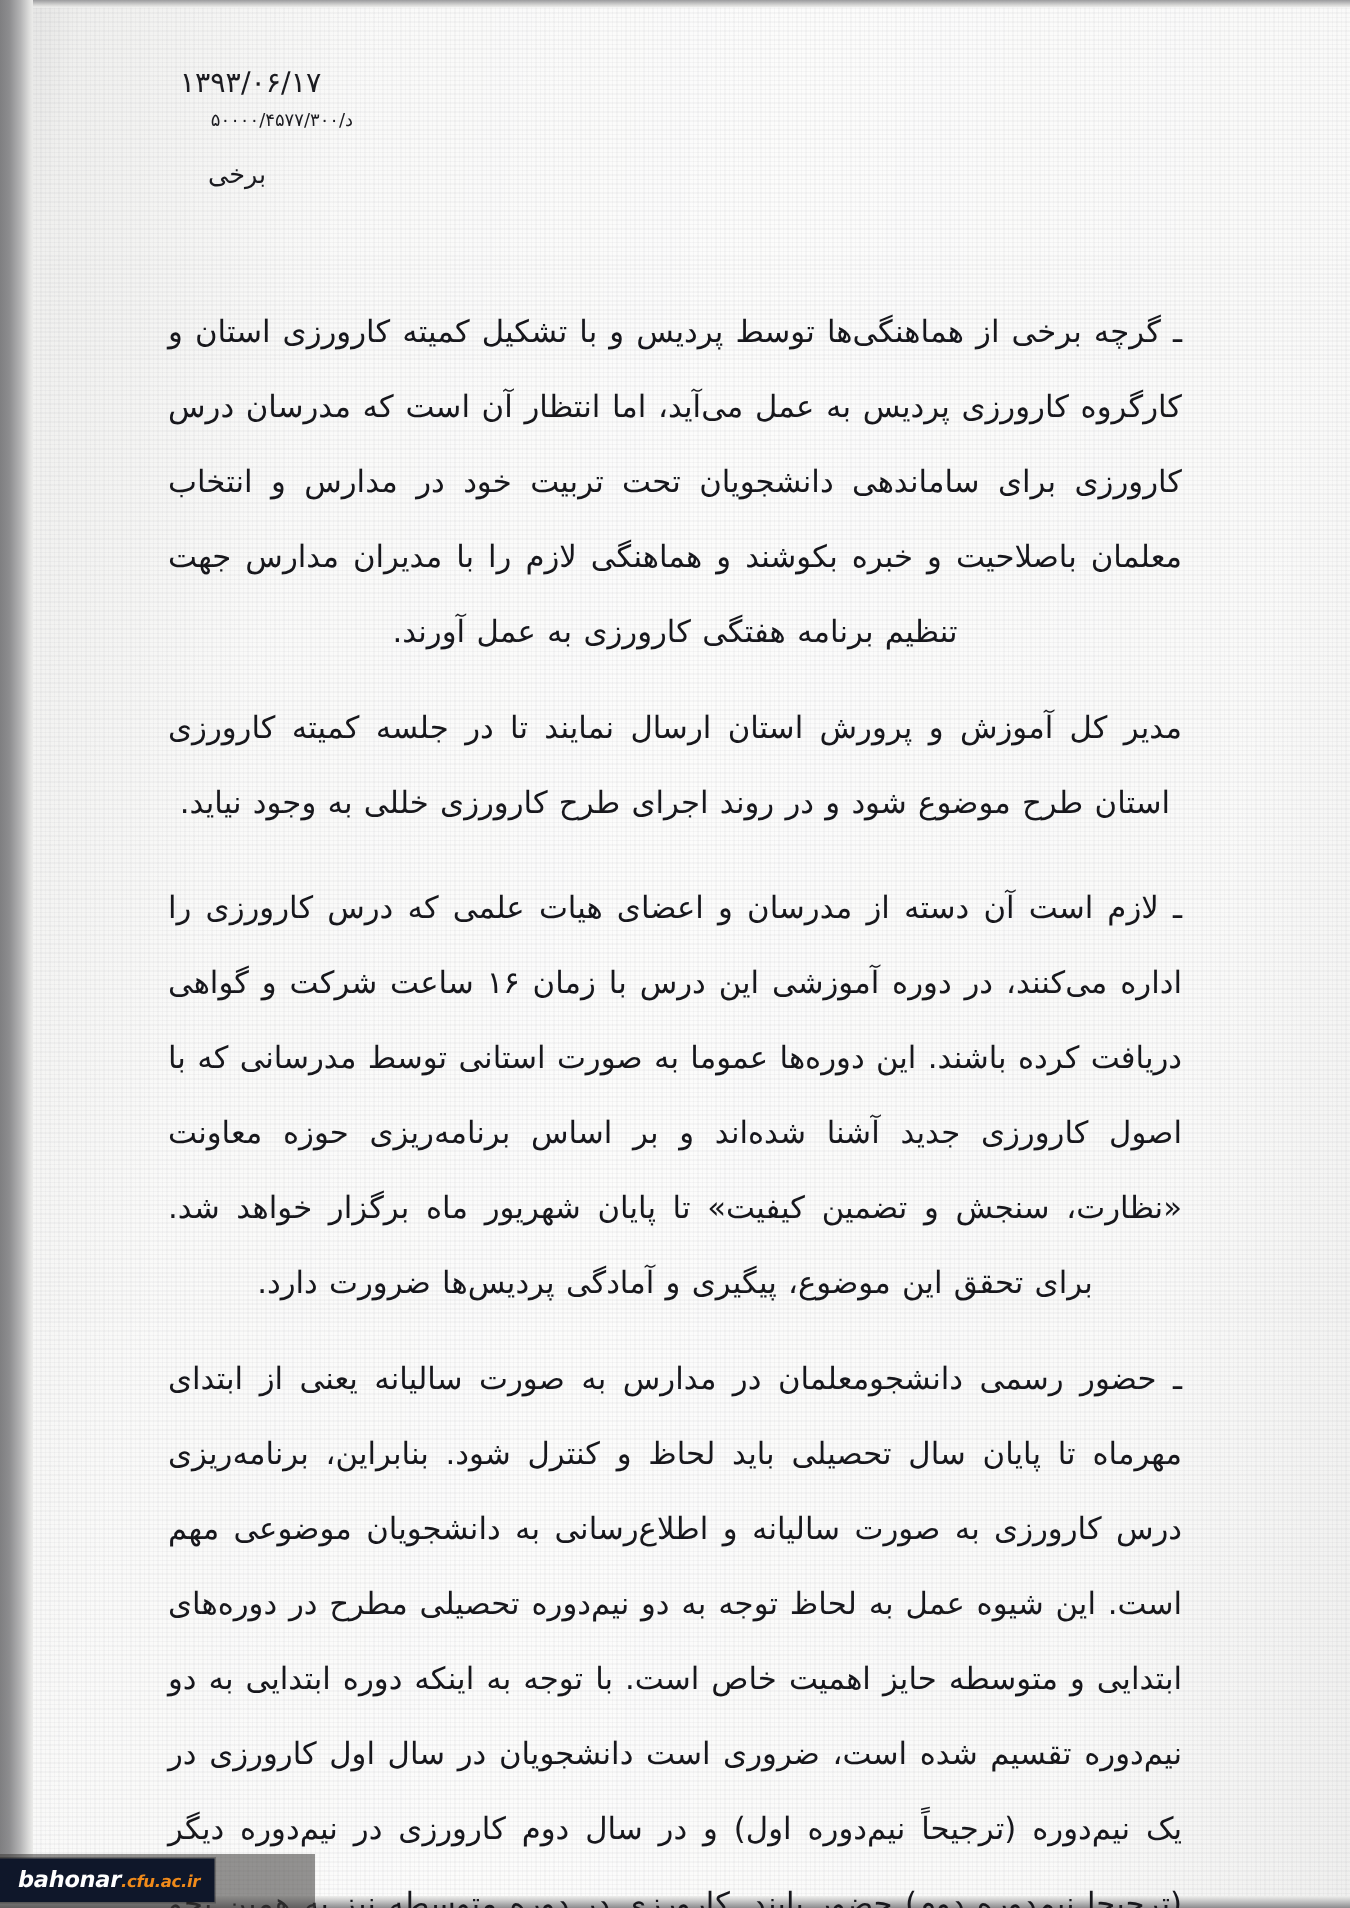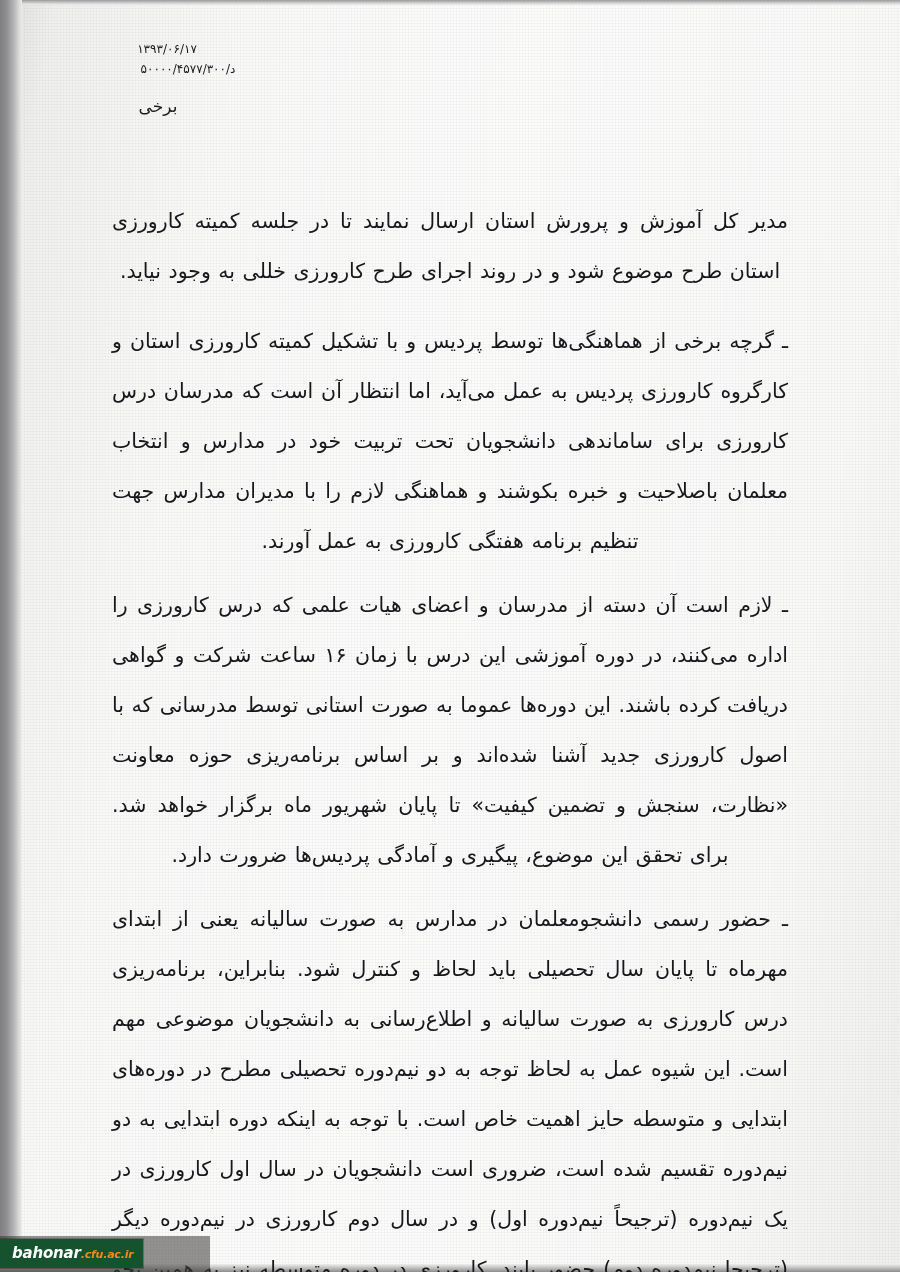--- a/index.html
+++ b/index.html
@@ -100,21 +100,21 @@
   .header-block {
     position: absolute;
     top: 40px;
     left: 58px;
     width: 260px;
     text-align: center;
     direction: rtl;
   }
 
   .header-line {
-    font-size: 12px;
+    font-size: 19px;
     letter-spacing: 0.5px;
     line-height: 1.65;
     color: #1b1b20;
     white-space: nowrap;
     font-family: "DejaVu Sans", "Liberation Sans", sans-serif;
   }
 
   .header-date { margin-right: 42px; }
   .header-ref  { margin-right: 0px; font-size: 12px; }
   .header-attachment {
@@ -144,21 +144,21 @@
   }
 
   .para.first { margin-bottom: 20px; }
 
   
   .watermark {
     position: absolute;
     left: 0;
     bottom: 4px;
     z-index: 7;
-    background: #14532d;
+    background: #0f172a;
     padding: 5px 10px 6px 12px;
     direction: ltr;
     display: flex;
     align-items: baseline;
     box-shadow: 0 0 0 1px rgba(0,0,0,0.25);
     text-align: right;
   }
 
   .watermark-name {
     font-family: "DejaVu Sans", "Liberation Sans", sans-serif;
@@ -201,22 +201,22 @@
 
   <div class="content">
 
     <div class="header-block">
       <div class="header-line header-date">۱۳۹۳/۰۶/۱۷</div>
       <div class="header-line header-ref">د/۵۰۰۰۰/۴۵۷۷/۳۰۰</div>
       <div class="header-line header-attachment">برخی</div>
     </div>
 
     <div class="body-block">
+      <p class="para">ـ گرچه برخی از هماهنگی‌ها توسط پردیس و با تشکیل کمیته کارورزی استان و کارگروه کارورزی پردیس به عمل می‌آید، اما انتظار آن است که مدرسان درس کارورزی برای ساماندهی دانشجویان تحت تربیت خود در مدارس و انتخاب معلمان باصلاحیت و خبره بکوشند و هماهنگی لازم را با مدیران مدارس جهت تنظیم برنامه هفتگی کارورزی به عمل آورند.</p>
       <p class="para first">مدیر کل آموزش و پرورش استان ارسال نمایند تا در جلسه کمیته کارورزی استان طرح موضوع شود و در روند اجرای طرح کارورزی خللی به وجود نیاید.</p>
-      <p class="para">ـ گرچه برخی از هماهنگی‌ها توسط پردیس و با تشکیل کمیته کارورزی استان و کارگروه کارورزی پردیس به عمل می‌آید، اما انتظار آن است که مدرسان درس کارورزی برای ساماندهی دانشجویان تحت تربیت خود در مدارس و انتخاب معلمان باصلاحیت و خبره بکوشند و هماهنگی لازم را با مدیران مدارس جهت تنظیم برنامه هفتگی کارورزی به عمل آورند.</p>
       <p class="para">ـ لازم است آن دسته از مدرسان و اعضای هیات علمی که درس کارورزی را اداره می‌کنند، در دوره آموزشی این درس با زمان ۱۶ ساعت شرکت و گواهی دریافت کرده باشند. این دوره‌ها عموما به صورت استانی توسط مدرسانی که با اصول کارورزی جدید آشنا شده‌اند و بر اساس برنامه‌ریزی حوزه معاونت «نظارت، سنجش و تضمین کیفیت» تا پایان شهریور ماه برگزار خواهد شد. برای تحقق این موضوع، پیگیری و آمادگی پردیس‌ها ضرورت دارد.</p>
       <p class="para">ـ حضور رسمی دانشجومعلمان در مدارس به صورت سالیانه یعنی از ابتدای مهرماه تا پایان سال تحصیلی باید لحاظ و کنترل شود. بنابراین، برنامه‌ریزی درس کارورزی به صورت سالیانه و اطلاع‌رسانی به دانشجویان موضوعی مهم است. این شیوه عمل به لحاظ توجه به دو نیم‌دوره تحصیلی مطرح در دوره‌های ابتدایی و متوسطه حایز اهمیت خاص است. با توجه به اینکه دوره ابتدایی به دو نیم‌دوره تقسیم شده است، ضروری است دانشجویان در سال اول کارورزی در یک نیم‌دوره (ترجیحاً نیم‌دوره اول) و در سال دوم کارورزی در نیم‌دوره دیگر (ترجیحا نیم‌دوره دوم) حضور یابند. کارورزی در دوره متوسطه نیز به همین نحو خواهد بود و هر سال را</p>
     </div>
 
   </div>
 
   <div class="watermark-strip"></div>
 
   <div class="watermark">
     <span class="watermark-name">bahonar</span>

